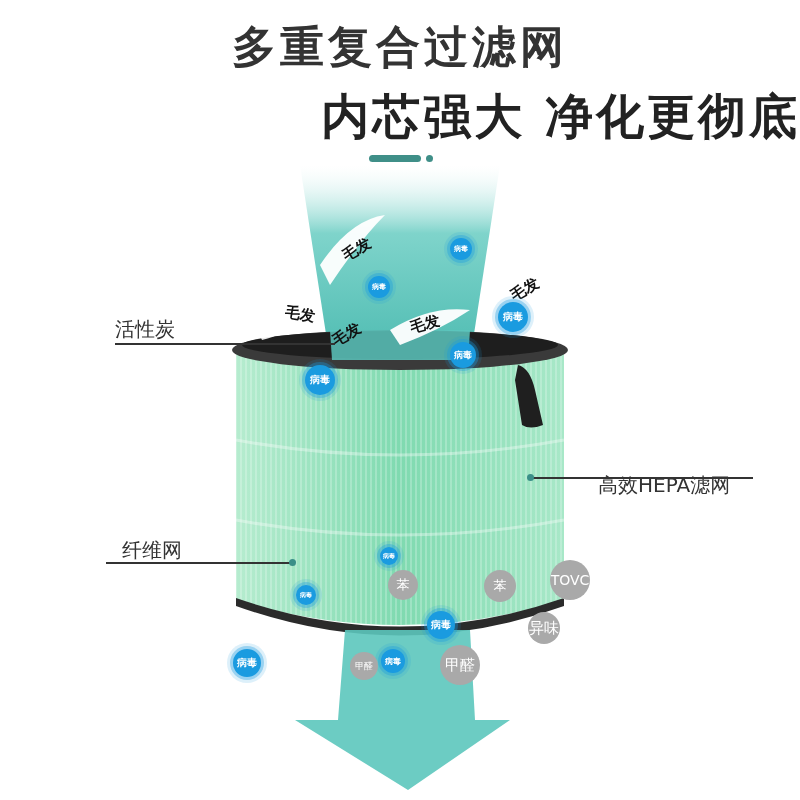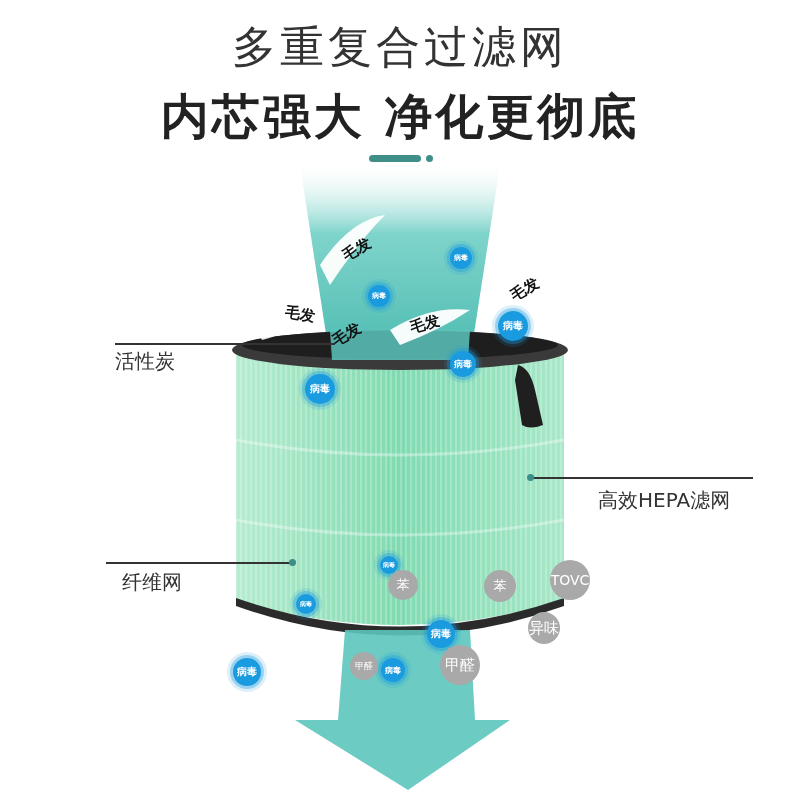--- a/index.html
+++ b/index.html
@@ -1,25 +1,25 @@
 <!DOCTYPE html>
 <html><head>
 <meta charset="utf-8">
 <style>
   html,body{margin:0;padding:0;background:#ffffff;}
   body{width:800px;height:800px;position:relative;overflow:hidden;font-family:"DejaVu Sans","Liberation Sans",sans-serif;}
   .abs{position:absolute;}
-  .title1{left:0;top:18px;width:800px;text-align:center;font-size:44px;font-weight:400;color:#333;letter-spacing:4px;}
-  .title2{left:0;top:85px;width:800px;text-align:center;font-size:48px;font-weight:700;color:#222;letter-spacing:3px;}
+  .title1{left:0;top:18px;width:800px;text-align:center;font-size:44px;font-weight:700;color:#333;letter-spacing:4px;}
+  .title2{left:0;top:85px;width:800px;text-align:right;font-size:48px;font-weight:700;color:#222;letter-spacing:3px;}
   .dash{left:369px;top:155px;width:52px;height:7px;border-radius:4px;background:#3f8f88;}
   .dot{left:426px;top:155px;width:7px;height:7px;border-radius:50%;background:#3f8f88;}
-  .label{font-size:20px;color:#333;margin-top:32px;}
+  .label{font-size:20px;color:#333;}
   .line{height:2px;background:#333;}
   .ldot{width:7px;height:7px;border-radius:50%;background:#3a8f88;}
-  .virus{border-radius:50%;background:#1a9be0;color:#fff;font-weight:700;display:flex;align-items:center;justify-content:center;box-shadow:0 0 0 3px rgba(26,155,224,0.35),0 0 0 6px rgba(26,155,224,0.15);margin-top:9px;}
+  .virus{border-radius:50%;background:#1a9be0;color:#fff;font-weight:700;display:flex;align-items:center;justify-content:center;box-shadow:0 0 0 3px rgba(26,155,224,0.35),0 0 0 6px rgba(26,155,224,0.15);}
   .chem{border-radius:50%;background:#a9a9a9;color:#fff;display:flex;align-items:center;justify-content:center;}
   .hair{font-size:15px;color:#111;font-weight:600;}
 </style>
 </head>
 <body>
 
 <div class="abs title1">多重复合过滤网</div>
 <div class="abs title2">内芯强大 净化更彻底</div>
 <div class="abs dash"></div>
 <div class="abs dot"></div>
@@ -63,21 +63,21 @@
 
   <path d="M320,265 Q350,220 385,215 Q360,240 330,285 Z" fill="#ffffff" opacity="0.95"></path>
   <path d="M390,330 Q430,305 470,310 Q440,330 400,345 Z" fill="#ffffff" opacity="0.95"></path>
   <path d="M255,325 Q280,310 300,318 Q285,335 262,340 Z" fill="#ffffff" opacity="0.9"></path>
   <path d="M510,300 Q540,280 555,265 Q545,300 520,315 Z" fill="#ffffff" opacity="0.9"></path>
 </svg>
 
 <div class="abs label" style="left:115px;top:316px">活性炭</div>
 <div class="abs line" style="left:115px;top:343px;width:220px"></div>
 
-<div class="abs label" style="left:598px;top:455px">高效HEPA滤网</div>
+<div class="abs label" style="left:598px;top:472px">高效HEPA滤网</div>
 <div class="abs line" style="left:531px;top:477px;width:222px"></div>
 <div class="abs ldot" style="left:527px;top:474px"></div>
 
 <div class="abs label" style="left:122px;top:537px">纤维网</div>
 <div class="abs line" style="left:106px;top:562px;width:186px"></div>
 <div class="abs ldot" style="left:289px;top:559px"></div>
 
 <div class="abs hair" style="left:342px;top:240px;transform:rotate(-30deg)">毛发</div>
 <div class="abs hair" style="left:285px;top:305px;transform:rotate(10deg)">毛发</div>
 <div class="abs hair" style="left:332px;top:325px;transform:rotate(-30deg)">毛发</div>

